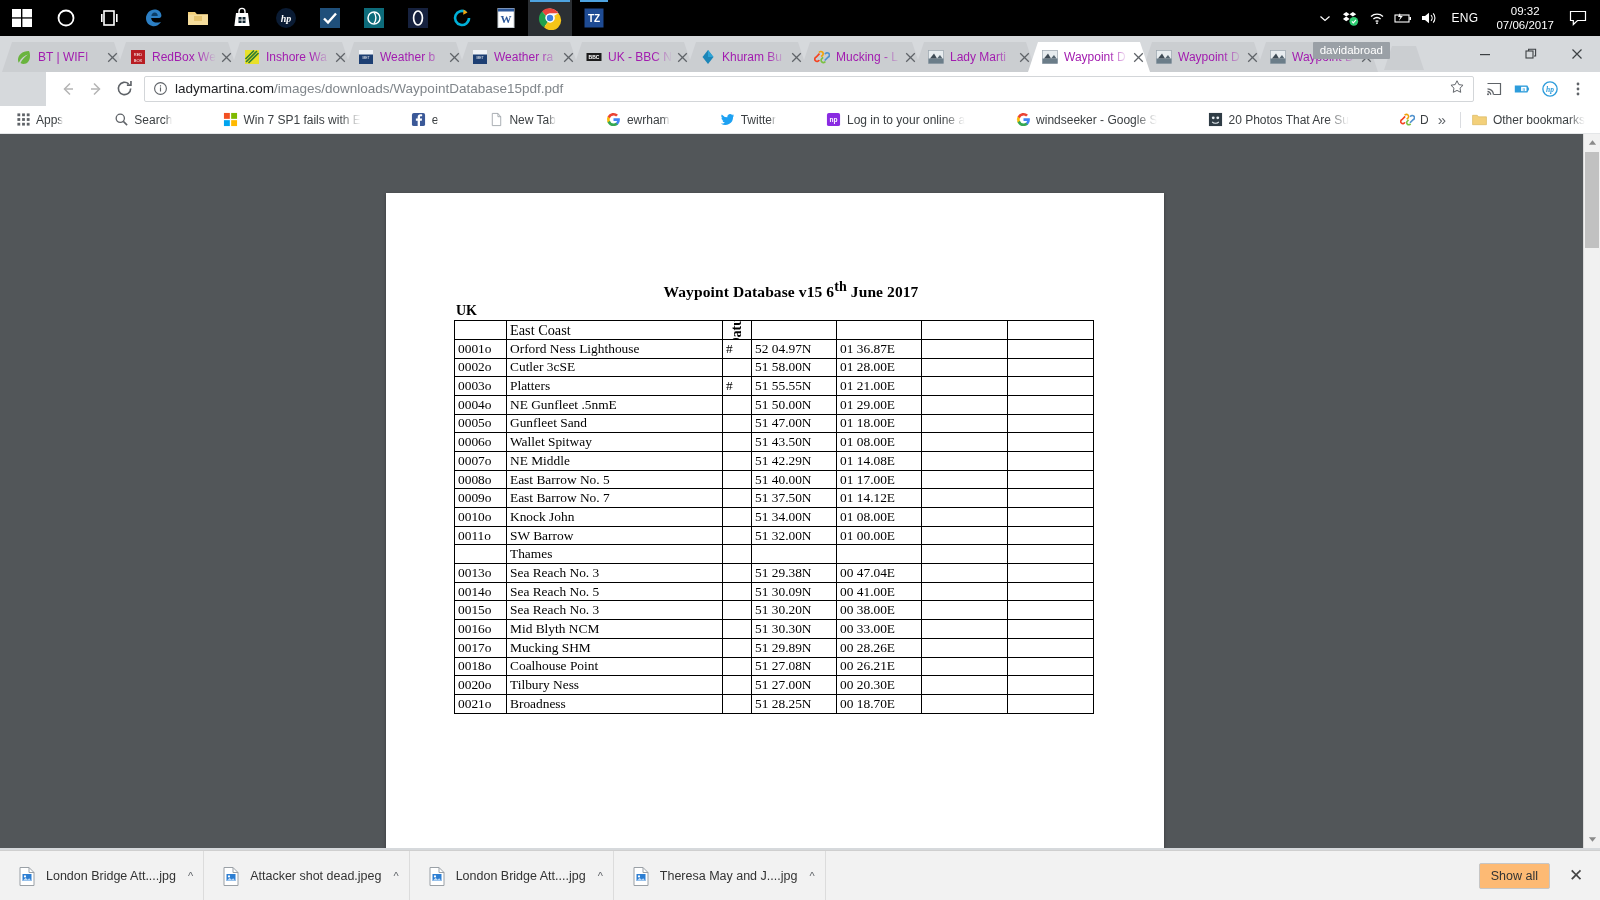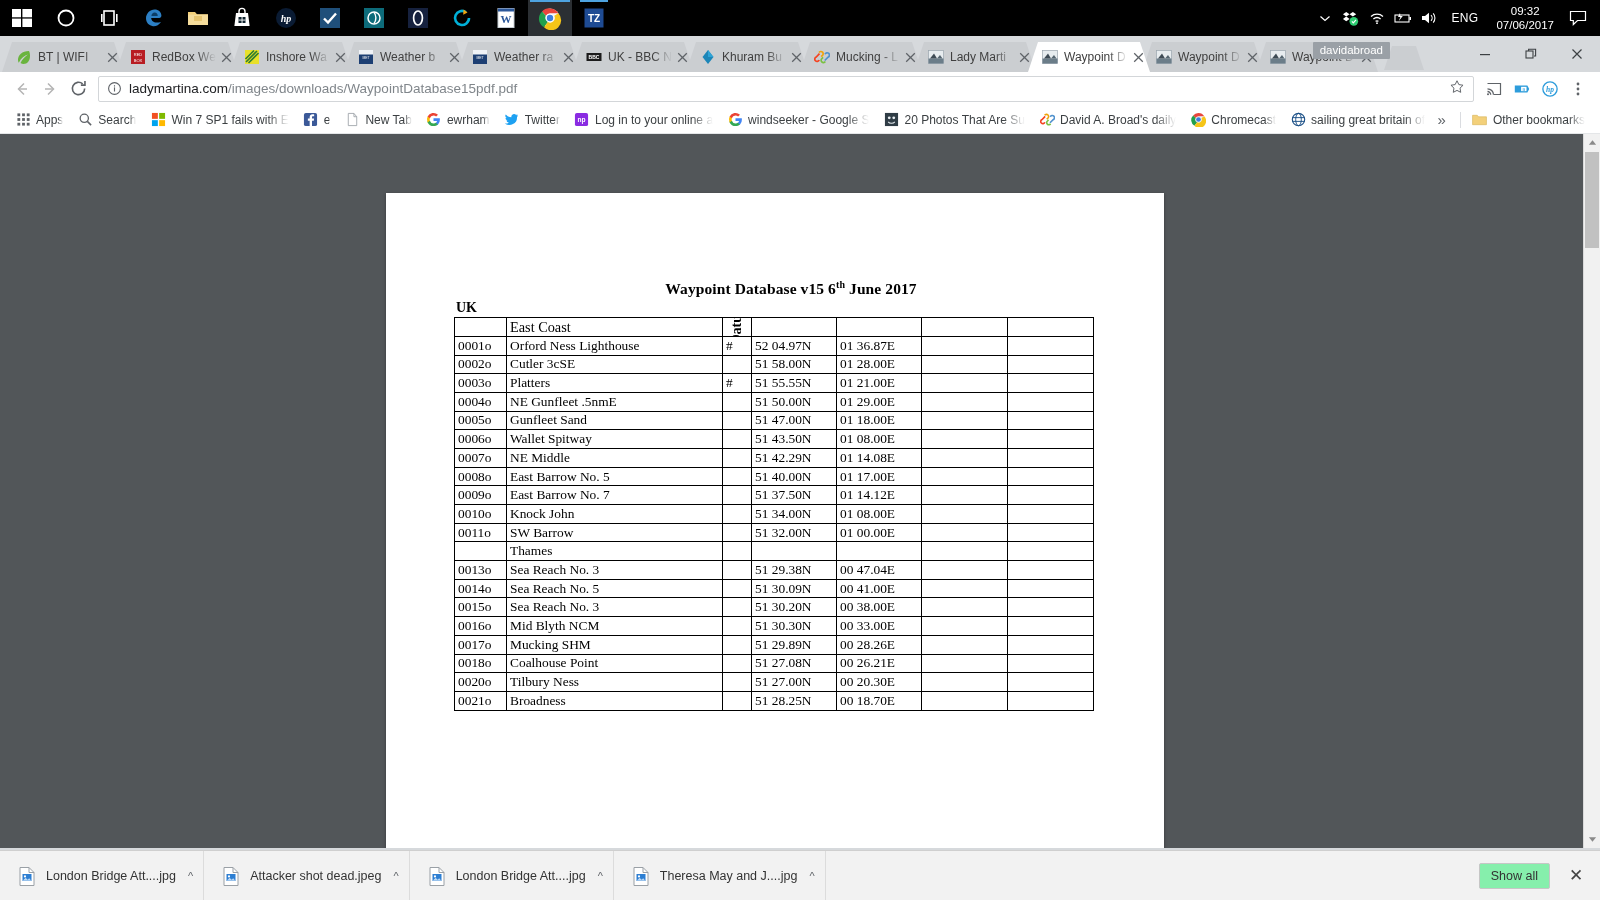--- a/index.html
+++ b/index.html
@@ -61,21 +61,21 @@
     display: flex; align-items: flex-end;
     padding-left: 2px;
   }
   .tab {
     position: relative;
     height: 30px; width: 122px;
     display: flex; align-items: center;
     padding: 0 4px 0 14px;
     margin-right: -8px;
     background: #cbced1;
-    color: #404040;
+    color: #a21caf;
     font-size: 12px;
     clip-path: polygon(10px 0, 112px 0, 122px 30px, 0 30px);
   }
   .tab.active { background: #ffffff; z-index: 5; }
   .tab .favicon {
     width: 16px; height: 16px; flex: 0 0 16px; margin-right: 6px;
     display: flex; align-items: center; justify-content: center;
     overflow: hidden;
   }
   .tab .tab-title {
@@ -104,20 +104,21 @@
     position: absolute; right: 0; top: 0;
     display: flex; height: 36px; align-items: center;
   }
   .wc { width: 46px; height: 30px; display:flex; align-items:center; justify-content:center; color:#3c4043; }
 
   
   #toolbar {
     height: 34px; background: #ffffff;
     display: flex; align-items: center; padding: 8px 8px;
     border-bottom: 1px solid #ffffff;
+    margin-left: 46px;
   }
   .tbtn { width: 28px; height: 28px; display:flex; align-items:center; justify-content:center; color:#b4b4b4; }
   .tbtn.enabled { color: #5f6368; }
   #omnibox {
     flex: 1 1 auto; height: 26px; margin: 0 6px;
     background: #fff; border: 1px solid #d3d6d9; border-radius: 2px;
     display: flex; align-items: center; padding: 0 8px;
     font-size: 13.5px; color: #5f6368;
   }
   #omnibox .info-icon { margin-right: 7px; display:flex; align-items:center; }
@@ -155,21 +156,21 @@
   }
   #doc {
     padding: 86px 28px 0 60px;
     color: #000;
     font-family: "Liberation Serif", serif;
   }
   #doc-title {
     text-align: center; font-weight: bold; font-size: 15.5px;
     margin: 0 0 2px 0; letter-spacing: .1px;
   }
-  #doc-title sup { font-size: 10px; vertical-align: super; }
+  #doc-title sup { font-size: 14px; vertical-align: super; }
   #doc-note {
     font-style: italic; font-size: 13.2px; line-height: 15.5px;
     margin: 0 10px 0 10px; text-align: left;
   }
   #doc-country { font-weight: bold; font-size: 14px; margin: 1px 0 1px 10px; }
 
   table#wp {
     border-collapse: collapse;
     width: 639px; margin-left: 8px;
     font-family: "Liberation Serif", serif;
@@ -232,21 +233,21 @@
     display: flex; align-items: center;
     height: 50px; padding: 0 10px 0 18px;
     border-right: 1px solid #dcdcdc;
     font-size: 12.5px; color: #333;
   }
   .dl-icon { width: 18px; height: 20px; margin-right: 10px; flex:0 0 18px; }
   .dl-name { white-space: nowrap; }
   .dl-caret { margin-left: 12px; color: #5f6368; font-size: 11px; }
   #shelf-right { margin-left: auto; display:flex; align-items:center; padding-right: 14px; }
   #showall {
-    border: 1px solid #c6c6c6; background: #86efac;
+    border: 1px solid #c6c6c6; background: #fdba74;
     font-size: 12.5px; color: #333; padding: 5px 11px; border-radius: 2px;
   }
   #shelf-close { margin-left: 16px; color: #444; font-size: 17px; width: 20px; text-align:center; }
 </style>
 </head>
 <body>
 
 <div id="taskbar">
   <div class="tb-icons">
 
@@ -679,21 +680,21 @@
     <div class="tbtn enabled">
       <svg width="18" height="18" viewBox="0 0 18 18">
         <circle cx="9" cy="4" r="1.4" fill="#5f6368"></circle>
         <circle cx="9" cy="9" r="1.4" fill="#5f6368"></circle>
         <circle cx="9" cy="14" r="1.4" fill="#5f6368"></circle>
       </svg>
     </div>
   </div>
 
   <div id="bookmarks">
-    <div id="bm-host" style="display:flex;align-items:center;overflow:hidden;">
+    <div id="bm-host" style="display:flex;align-items:center;overflow:hidden;gap:36px;">
         <div class="bm">
           <span class="bmicon">
             <svg width="15" height="15" viewBox="0 0 16 16">
               <g fill="#5f6368">
                 <rect x="1.5" y="1.5" width="3" height="3"></rect>
                 <rect x="6.5" y="1.5" width="3" height="3"></rect>
                 <rect x="11.5" y="1.5" width="3" height="3"></rect>
                 <rect x="1.5" y="6.5" width="3" height="3"></rect>
                 <rect x="6.5" y="6.5" width="3" height="3"></rect>
                 <rect x="11.5" y="6.5" width="3" height="3"></rect>

